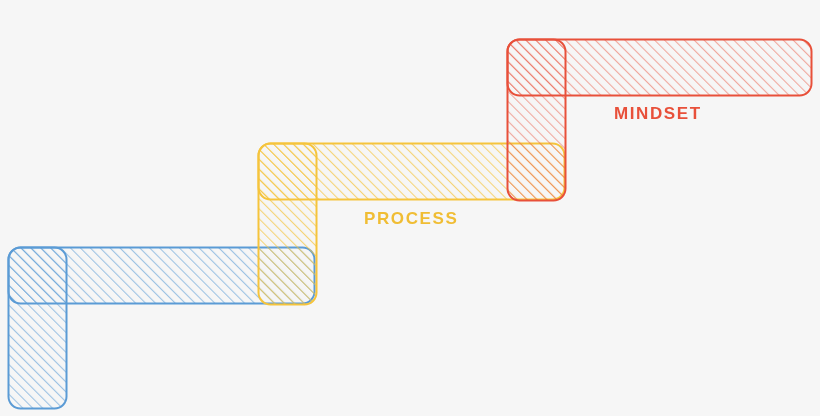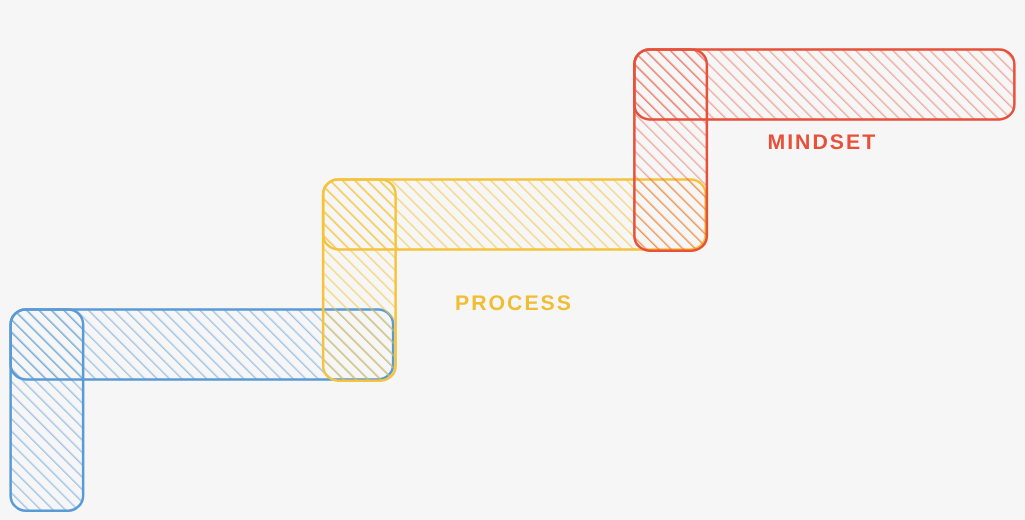--- a/index.html
+++ b/index.html
@@ -43,15 +43,15 @@
       <g>
         <rect x="258.5" y="143.5" width="58" height="161" rx="12" ry="12" fill="url(#hatch-process)" stroke="#f5c43c" stroke-width="2"></rect>
         <rect x="258.5" y="143.5" width="306" height="56" rx="12" ry="12" fill="url(#hatch-process)" stroke="#f5c43c" stroke-width="2"></rect>
       </g>
       <g>
         <rect x="507.5" y="39.5" width="58" height="161" rx="12" ry="12" fill="url(#hatch-mindset)" stroke="#e8503a" stroke-width="2"></rect>
         <rect x="507.5" y="39.5" width="304" height="56" rx="12" ry="12" fill="url(#hatch-mindset)" stroke="#e8503a" stroke-width="2"></rect>
       </g>
     </svg>
 
-  <div class="label" style="left: 364px; top: 209px; color: rgb(240, 189, 52); margin-top: 24px;">PROCESS</div>
+  <div class="label" style="left: 364px; top: 209px; color: rgb(240, 189, 52);">PROCESS</div>
   <div class="label" style="left: 614px; top: 104px; color: rgb(232, 80, 58);">MINDSET</div>
 </div>
 
 </body></html>

